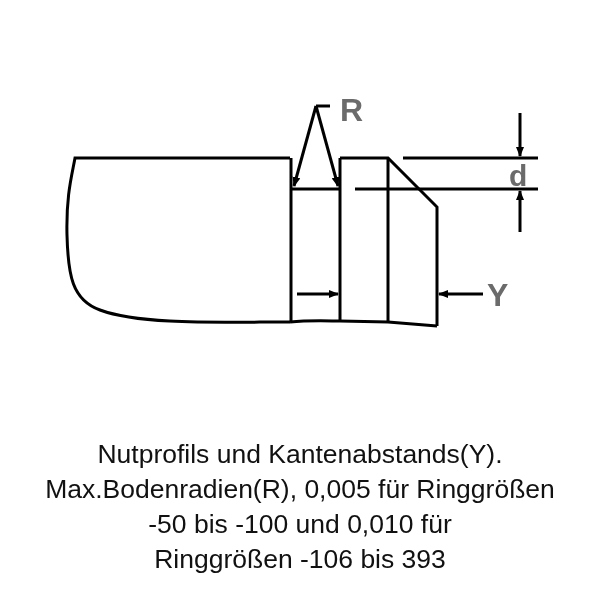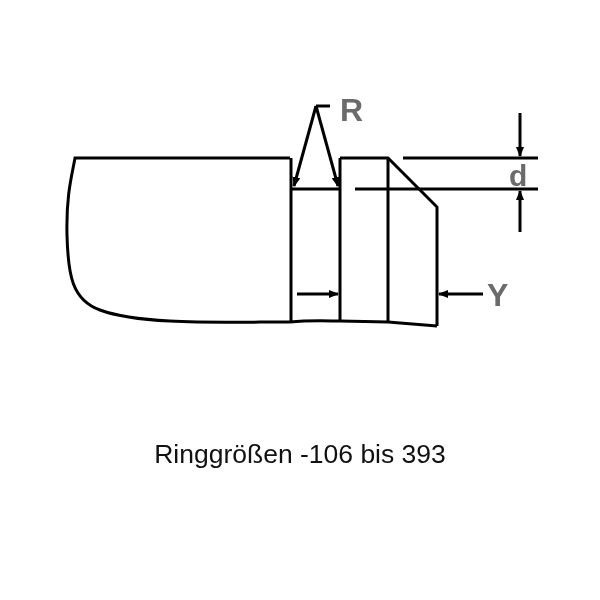--- a/index.html
+++ b/index.html
@@ -44,14 +44,17 @@
   <line x1="520" y1="113" x2="520" y2="156" stroke="#000" stroke-width="3" marker-end="url(#arrowhead)"></line>
   <line x1="520" y1="232" x2="520" y2="191" stroke="#000" stroke-width="3" marker-end="url(#arrowhead)"></line>
   <text class="label" x="509" y="186" font-size="30">d</text>
 
   <line x1="297" y1="294" x2="338" y2="294" stroke="#000" stroke-width="3" marker-end="url(#arrowhead)"></line>
   <line x1="483" y1="294" x2="439" y2="294" stroke="#000" stroke-width="3" marker-end="url(#arrowhead)"></line>
   <text class="label" x="487" y="306" font-size="32">Y</text>
 </svg>
 
 <div id="caption">
+  <div>Nutprofils und Kantenabstands(Y).</div>
+  <div>Max.Bodenradien(R), 0,005 für Ringgrößen</div>
+  <div>-50 bis -100 und 0,010 für</div>
   <div>Ringgrößen -106 bis 393</div>
 </div>
 
 </body></html>

